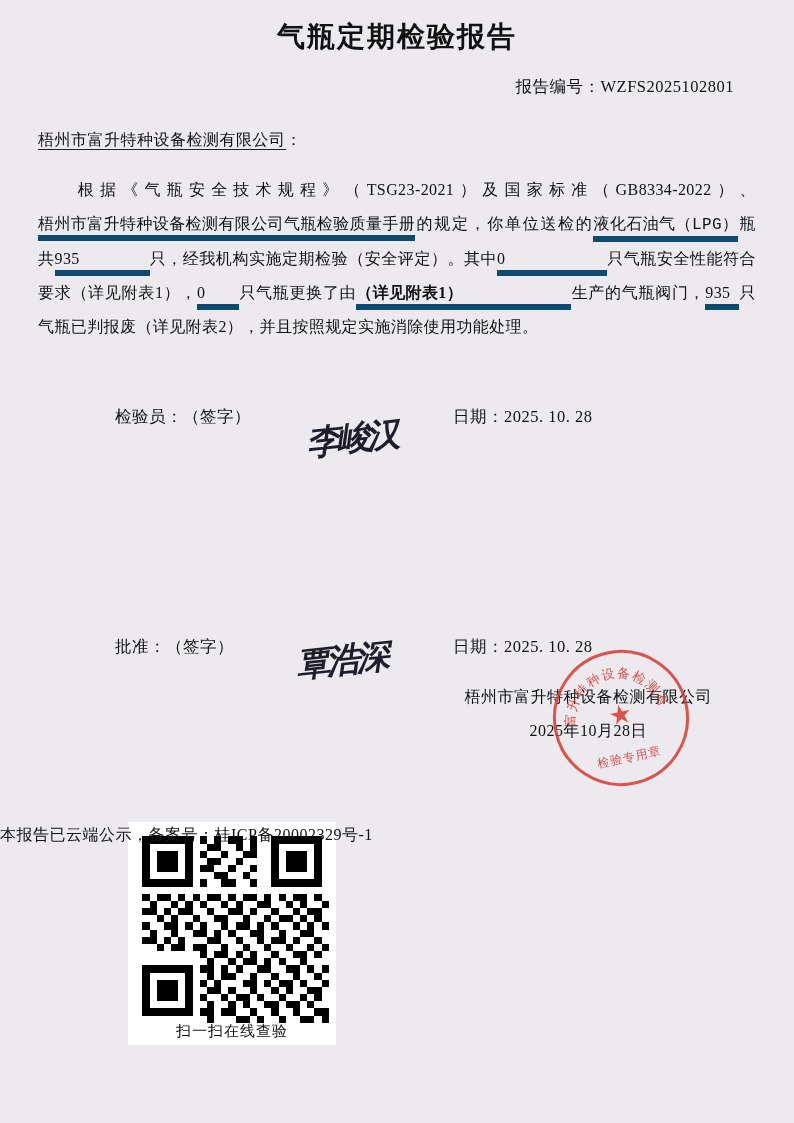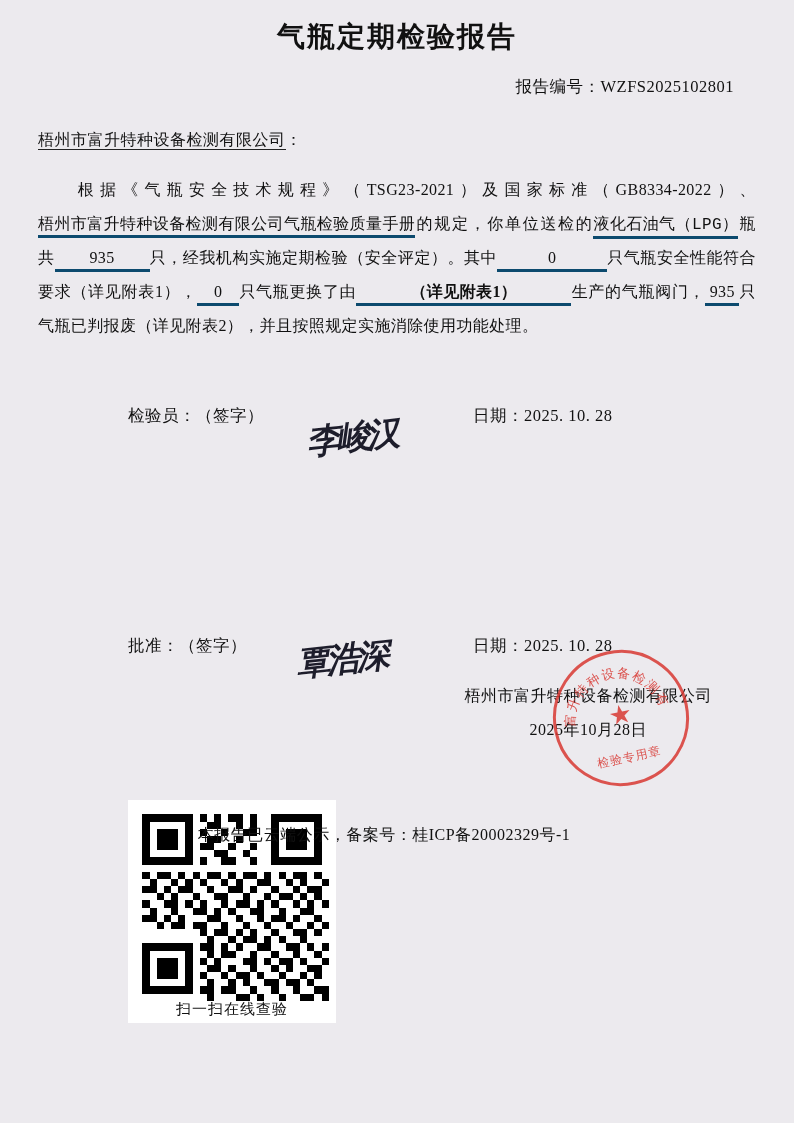--- a/index.html
+++ b/index.html
@@ -52,22 +52,22 @@
     line-height: 34px;
     text-align: justify;
     letter-spacing: 0.4px;
   }
   .indent {
     display: inline-block;
     width: 34px;
   }
   .fill {
     display: inline-block;
-    border-bottom: 3px solid #0c4a6e;
-    text-align: center;
+    border-bottom: 6px solid #0c4a6e;
+    text-align: left;
     line-height: 22px;
     vertical-align: baseline;
   }
   .fill.w-manual { min-width: 250px; }
   .fill.w-gas { min-width: 120px; font-family: Liberation Mono, monospace; }
   .fill.w-qty { min-width: 95px; }
   .fill.w-qualified { min-width: 110px; }
   .fill.w-valvecount { min-width: 42px; }
   .fill.w-maker { min-width: 215px; font-weight: bold; }
   .fill.w-scrap { min-width: 34px; }
@@ -77,25 +77,25 @@
     position: relative;
     height: 150px;
   }
   .sign-row {
     position: relative;
     font-size: 16.5px;
     letter-spacing: 0.5px;
   }
   .sign-row .label {
     position: absolute;
-    left: 90px;
+    left: 77px;
   }
   .sign-row .date {
     position: absolute;
-    left: 435px;
+    left: 415px;
   }
   .sig {
     position: absolute;
     font-family: "DejaVu Serif", serif;
     font-style: italic;
     font-weight: bold;
     font-size: 34px;
     color: #1d1d2b;
     transform: rotate(-6deg);
     white-space: nowrap;
@@ -151,21 +151,21 @@
   }
   .stamp svg text {
     font-family: "Liberation Sans", "DejaVu Sans", sans-serif;
     font-size: 13px;
     fill: #d8322c;
     letter-spacing: 1.5px;
   }
   .qr-wrap {
     position: absolute;
     left: 128px;
-    top: 800px;
+    top: 822px;
     width: 208px;
     text-align: center;
   }
   .qr {
     width: 208px;
     height: 208px;
     background: #fff;
     padding: 0;
     box-sizing: border-box;
     display: block;
@@ -173,24 +173,24 @@
   .qr-caption {
     font-size: 15px;
     margin-top: -8px;
     letter-spacing: 1px;
     background: #fff;
     display: block;
     padding-bottom: 4px;
   }
   .footer {
     position: absolute;
-    left: 12px;
+    left: 0;
     right: 38px;
     bottom: 24px;
-    text-align: center;
+    text-align: left;
     font-size: 16px;
     letter-spacing: 0.5px;
   }
 </style>
 </head>
 <body>
 
 <div class="page">
 
   <div class="doc-title">气瓶定期检验报告</div>

